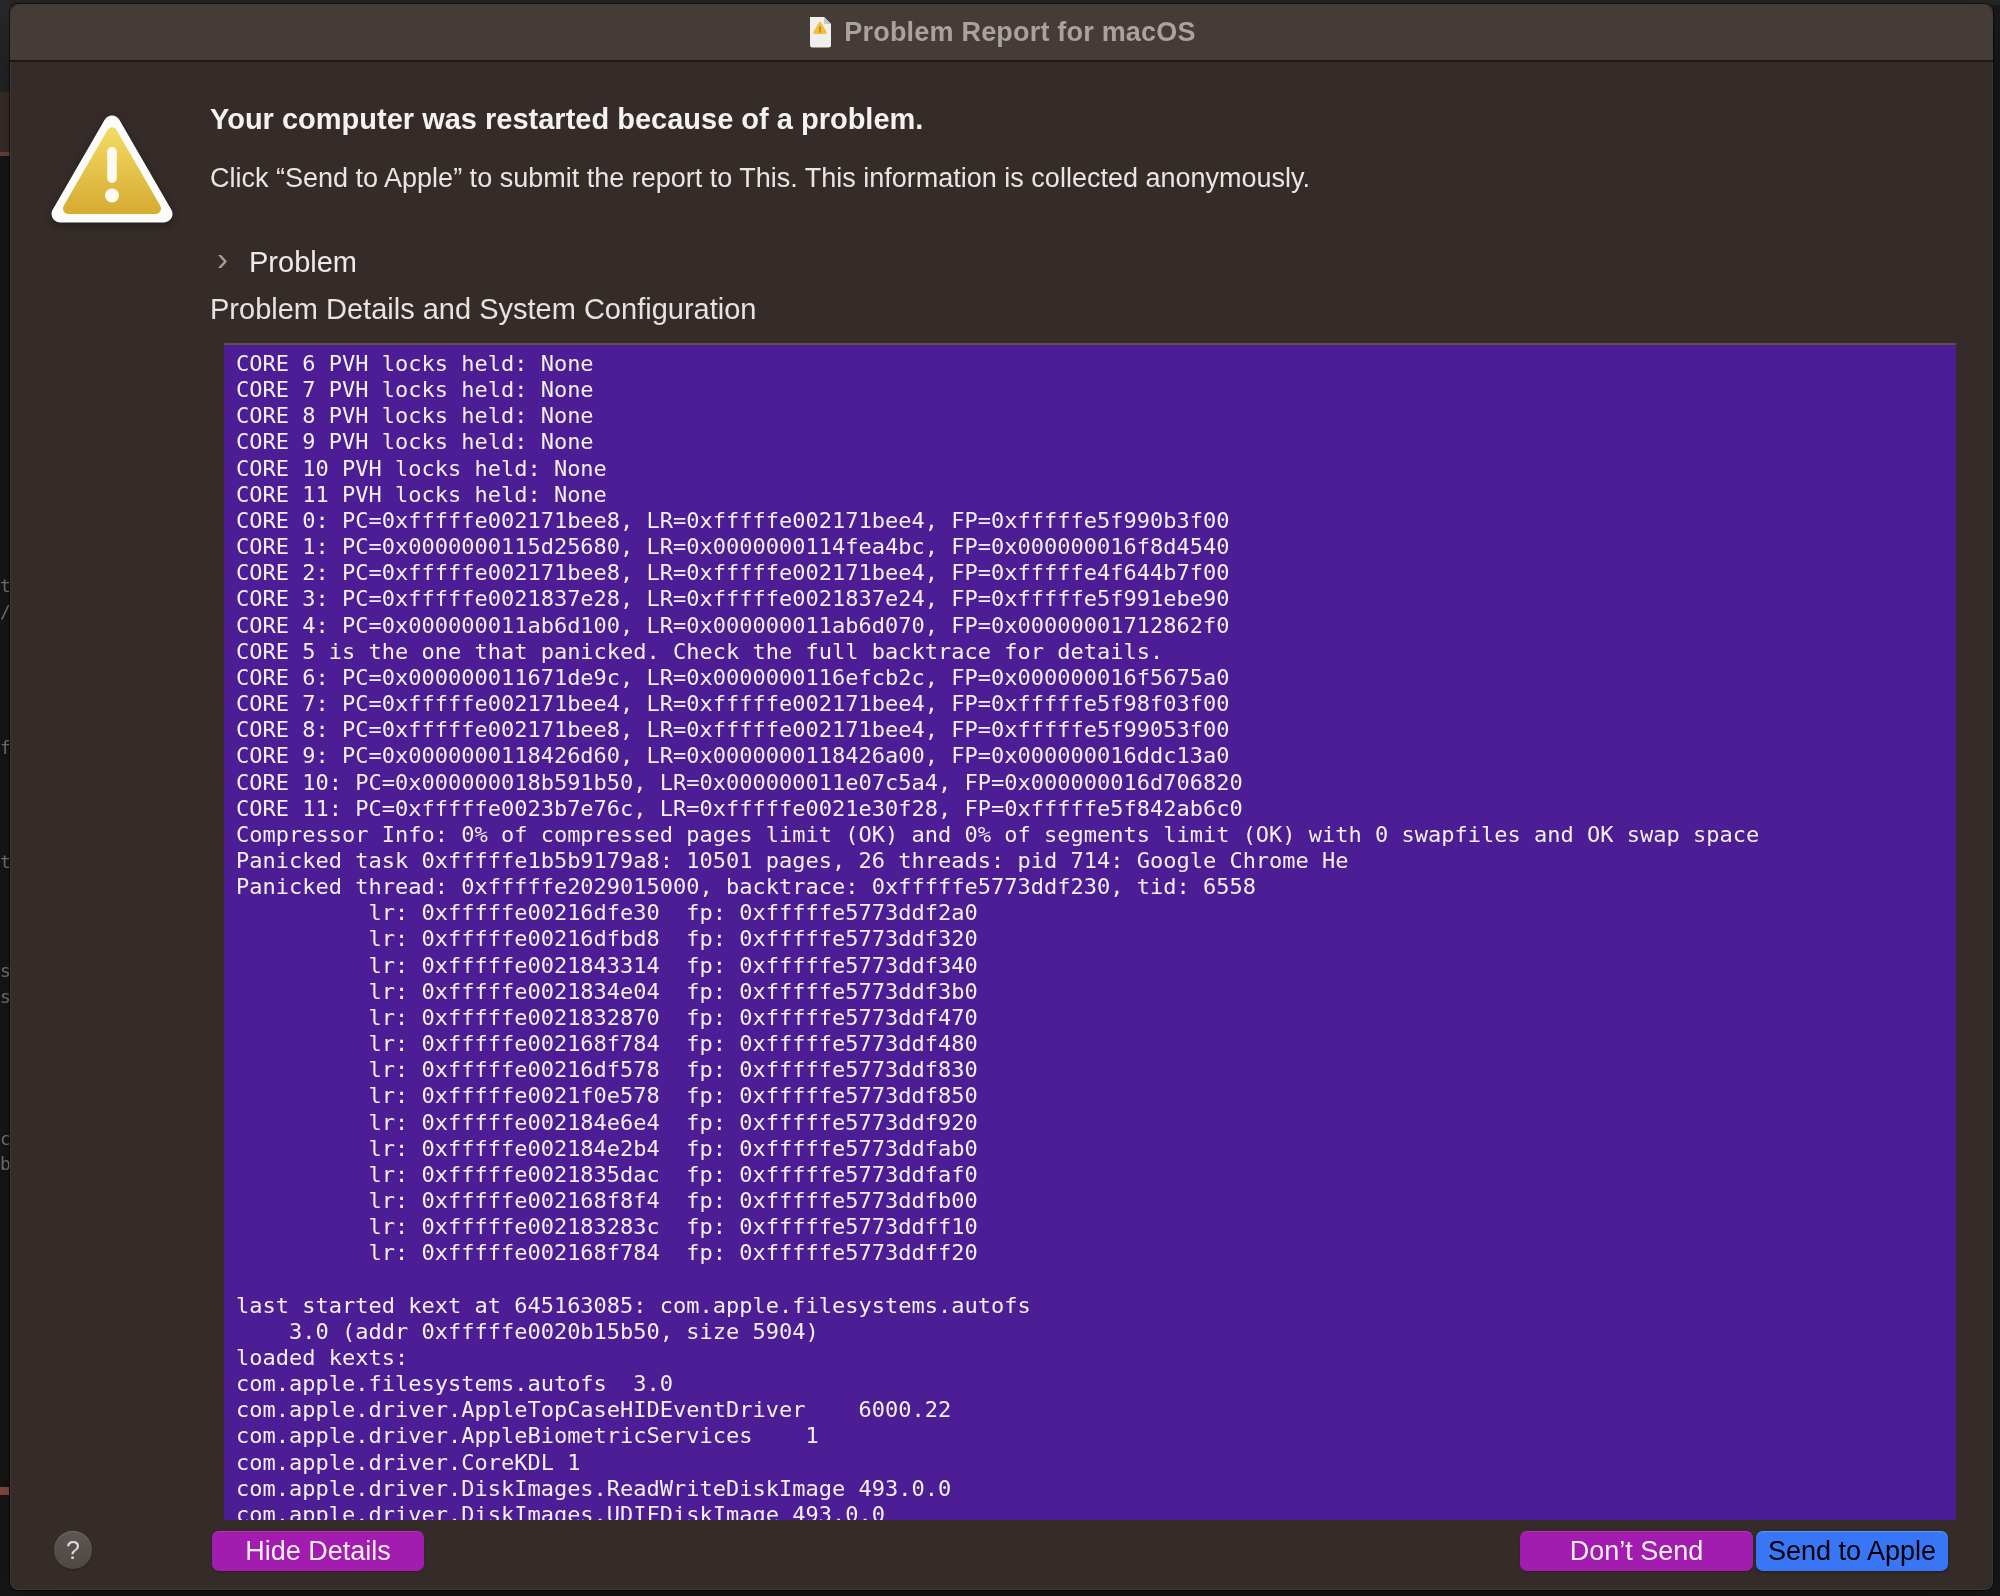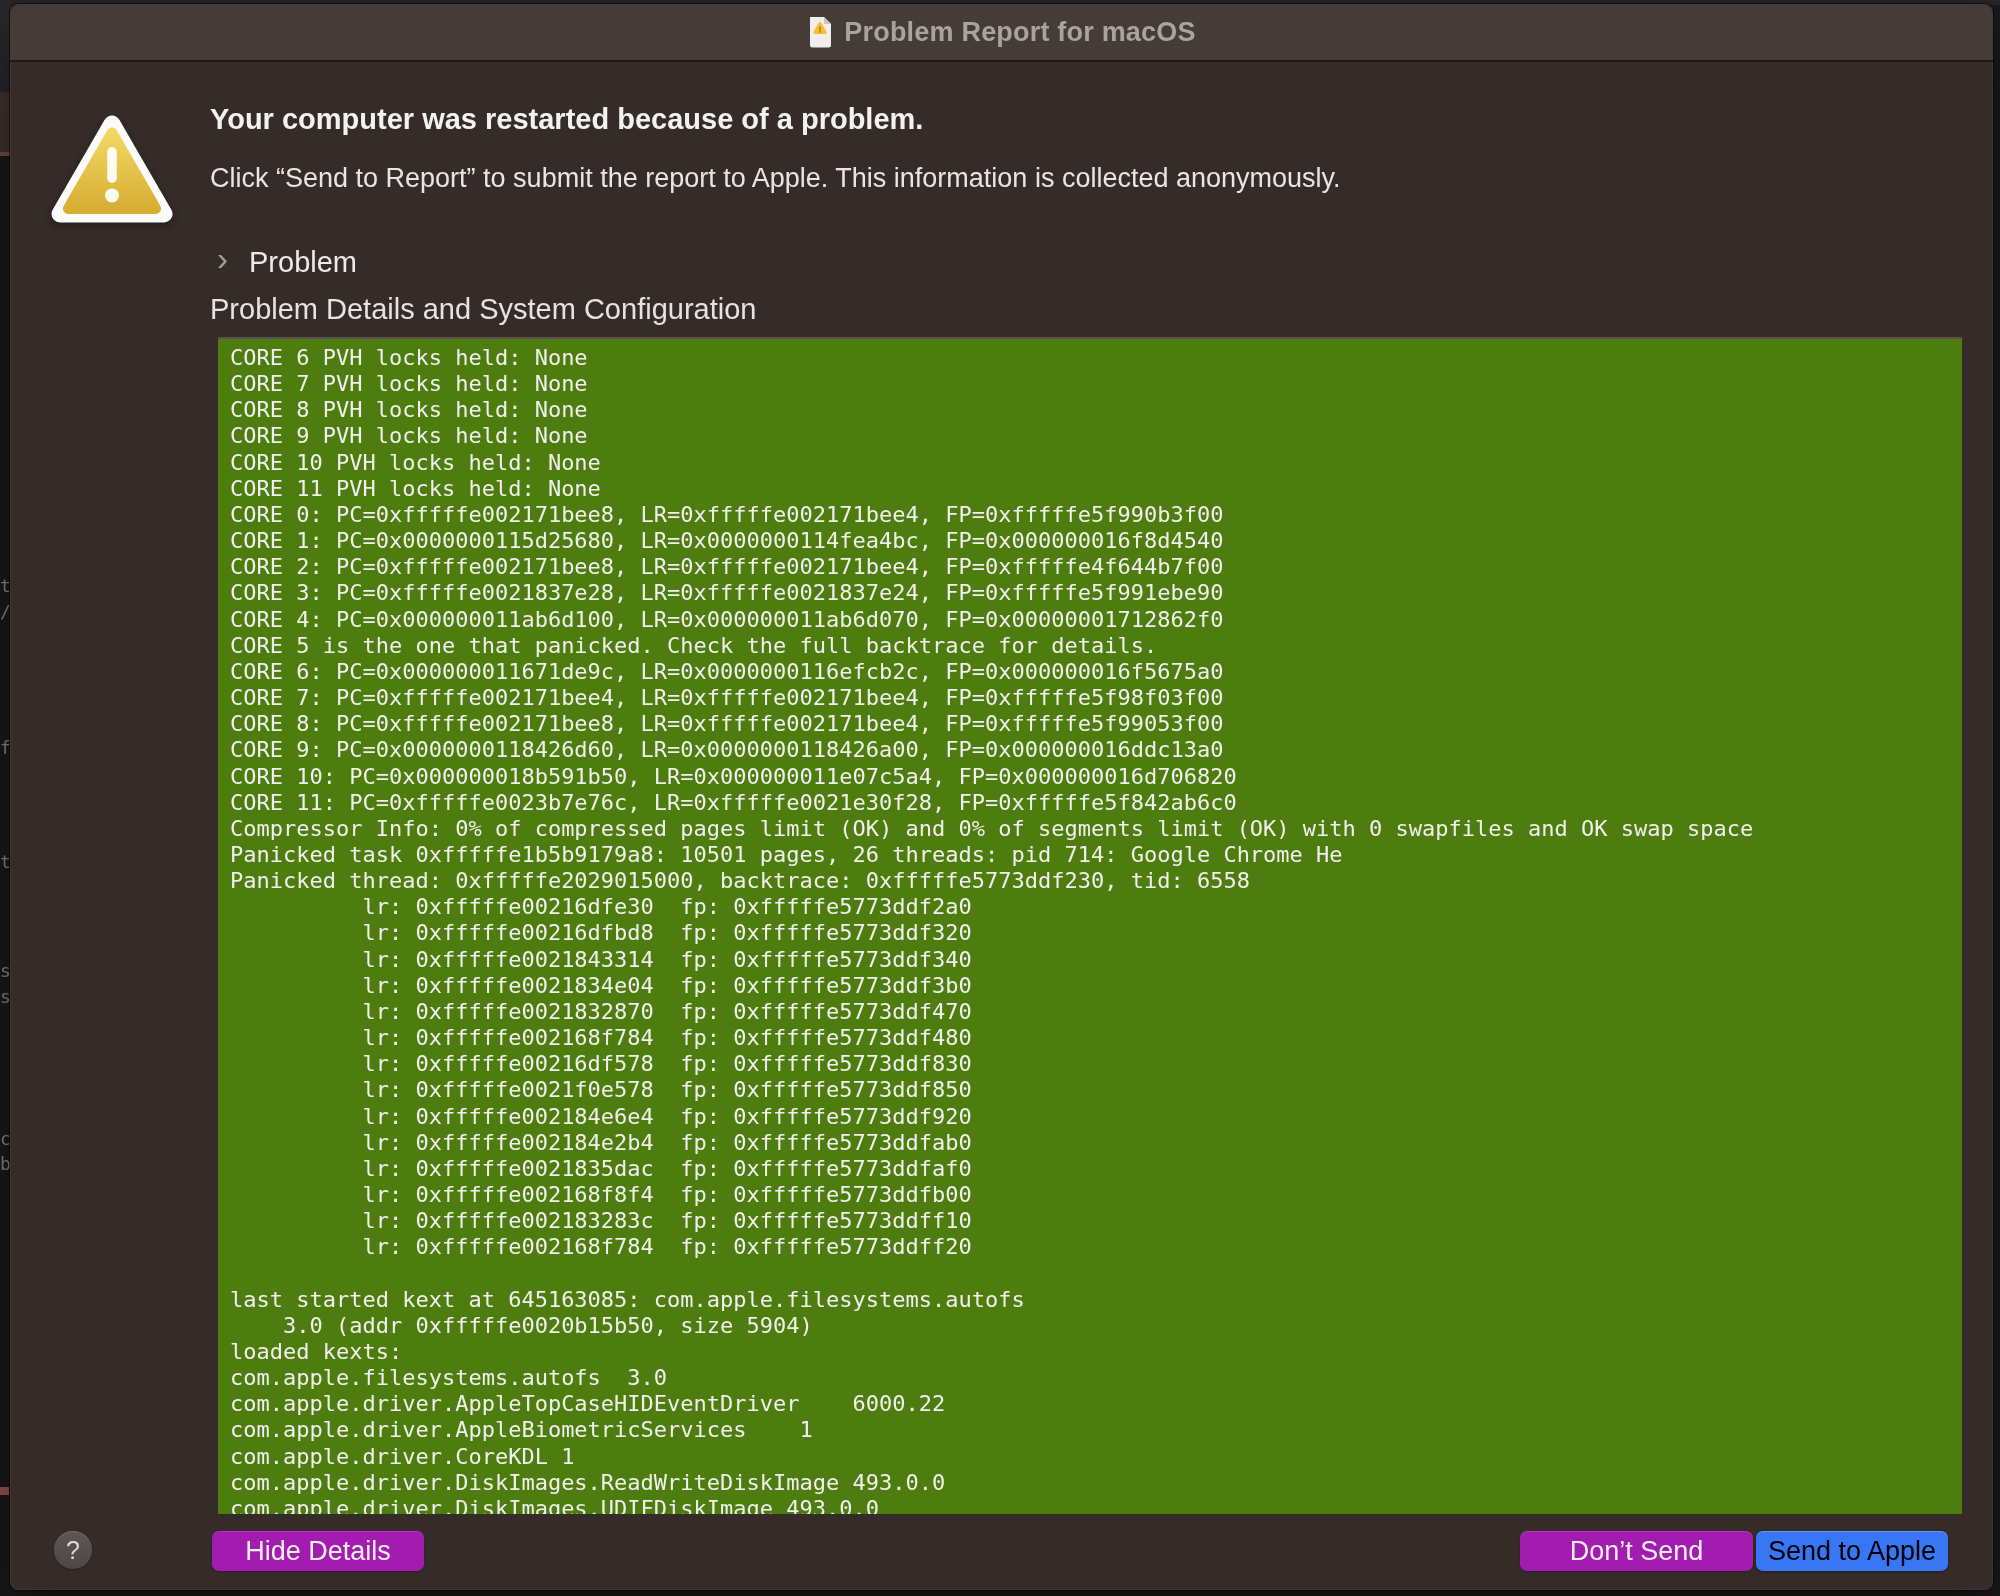--- a/index.html
+++ b/index.html
@@ -40,21 +40,21 @@
   .subtext{position:absolute;left:200px;top:159px;font-size:27px;color:#e9e5e3;}
   
   .comments{position:absolute;left:207px;top:240px;display:flex;align-items:center;gap:21px;cursor:default;}
   .chev{font-size:33px;color:#a59d99;line-height:36px;transform:translateY(-3px);}
   .comments-label{font-size:29px;color:#edebea;}
   
   .details-label{position:absolute;left:200px;top:289px;font-size:29px;color:#e6e3e1;}
   
   .log{
     position:absolute;left:200px;top:326px;right:23px;height:1178px;
-    background:#4d7c0f;margin:7px;box-sizing:border-box;
+    background:#4c1d95;margin:13px;box-sizing:border-box;
     border:1px solid #332c28;border-top:2px solid #5a534d;border-radius:2px;
     padding:6px 12px 0 12px;
     font-family:"DejaVu Sans Mono",monospace;
     font-size:22px;line-height:26.15px;color:#f1f0ee;
     white-space:pre;overflow:hidden;
   }
   
   .help-btn{
     position:absolute;left:44px;top:1527px;width:38px;height:38px;border-radius:50%;
     background:linear-gradient(#5d5653,#4e4744);
@@ -114,21 +114,21 @@
         </linearGradient>
       </defs>
       <path d="M62 14 L114 104 L10 104 Z" fill="#fbfbfa" stroke="#fbfbfa" stroke-width="17" stroke-linejoin="round"></path>
       <path d="M62 23 L105.5 98.5 L18.5 98.5 Z" fill="url(#wg)" stroke="url(#wg)" stroke-width="11" stroke-linejoin="round"></path>
       <rect x="57.2" y="37" width="9.6" height="36" rx="4.8" fill="#fcfbf2"></rect>
       <circle cx="62" cy="85.5" r="7" fill="#fcfbf2"></circle>
     </svg>
   </span>
 
   <div class="heading">Your computer was restarted because of a problem.</div>
-  <div class="subtext">Click “Send to Report” to submit the report to Apple. This information is collected anonymously.</div>
+  <div class="subtext">Click “Send to Apple” to submit the report to This. This information is collected anonymously.</div>
 
   <div class="comments">
     <span class="chev">›</span>
     <span class="comments-label">Problem</span>
   </div>
 
   <div class="details-label">Problem Details and System Configuration</div>
 
   <pre class="log">CORE 6 PVH locks held: None
 CORE 7 PVH locks held: None

